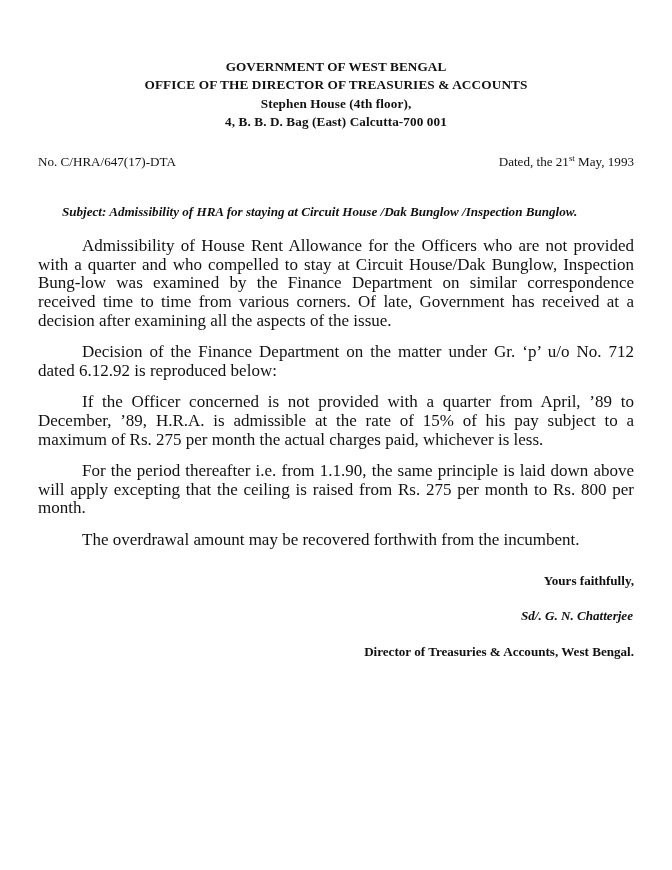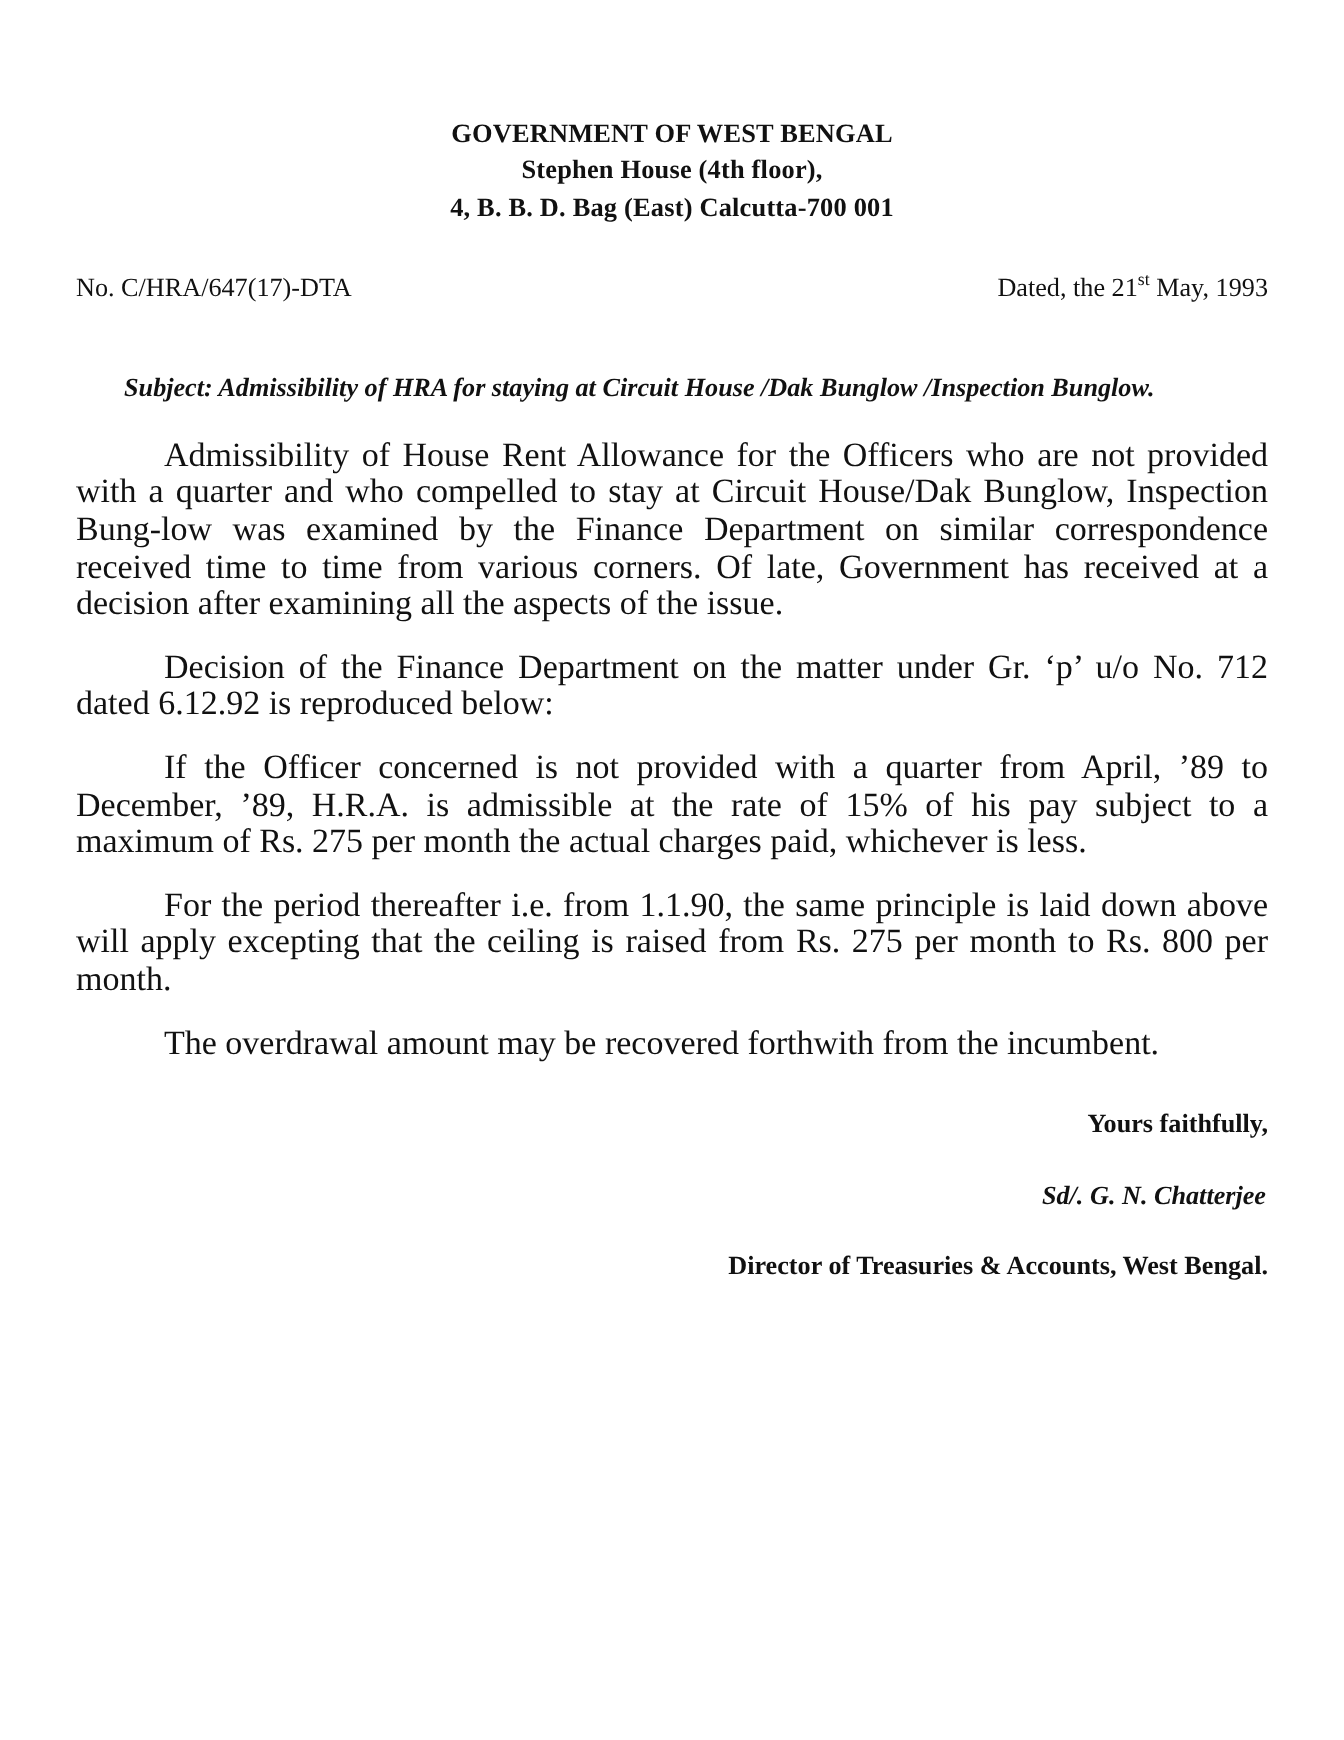--- a/index.html
+++ b/index.html
@@ -118,20 +118,21 @@
 </style>
 </head>
 <body>
 
 <div class="page">
 
   <div class="content">
 
     <div class="letterhead">
       <div class="lh-line lh-1">GOVERNMENT OF WEST BENGAL</div>
+      <div class="lh-line lh-2">OFFICE OF THE DIRECTOR OF TREASURIES &amp; ACCOUNTS</div>
       <div class="lh-line lh-3">Stephen House (4th floor),</div>
       <div class="lh-line lh-4">4, B. B. D. Bag (East) Calcutta-700 001</div>
     </div>
 
     <div class="ref-row">
       <div class="ref-no">No. C/HRA/647(17)-DTA</div>
       <div class="ref-date"><span>Dated, the 21</span><span class="sup">st</span><span> May, 1993</span></div>
     </div>
 
     <div class="subject">Subject: Admissibility of HRA for staying at Circuit House /Dak Bunglow /Inspection Bunglow.</div>

